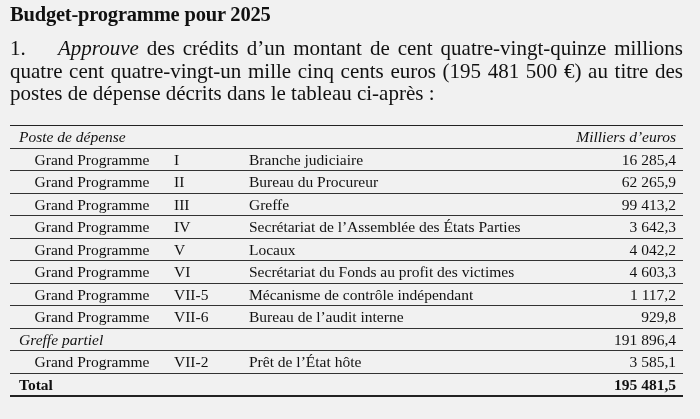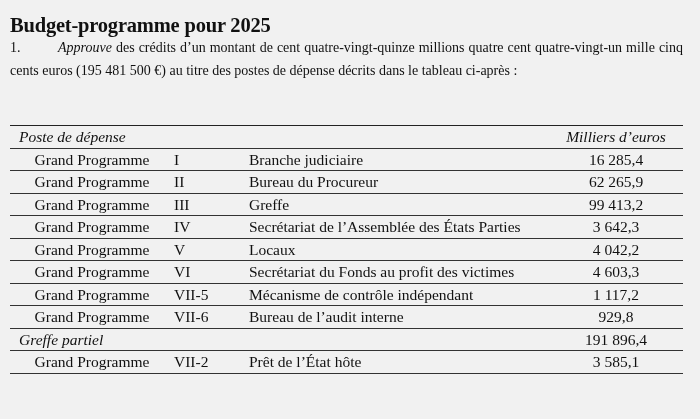--- a/index.html
+++ b/index.html
@@ -5,45 +5,45 @@
   html, body { margin: 0; padding: 0; }
   body {
     width: 700px; height: 419px;
     background: #f1f1f1;
     font-family: "Liberation Serif", "DejaVu Serif", serif;
     color: #111;
     overflow: hidden;
     position: relative;
   }
   .title {
-    position: absolute; left: 10px; top: 14px;
+    position: absolute; left: 10px; top: 3px;
     font-weight: bold; font-size: 20.5px; letter-spacing: -0.2px;
   }
   .para {
     position: absolute; left: 10px; top: 37px; width: 673px;
-    font-size: 14px; line-height: 22.5px;
+    font-size: 21px; line-height: 22.5px;
     text-align: justify;
   }
   .para .num { display: inline-block; width: 48px; }
   .para i { font-style: italic; }
   table {
     position: absolute; left: 10px; top: 125px; width: 673px;
     border-collapse: collapse;
     font-size: 15.5px;
     border-top: 1.5px solid #222;
   }
   td {
     padding: 0 0 0 9px; height: 21.5px; line-height: 21px;
     border-bottom: 1.5px solid #333;
     white-space: nowrap; vertical-align: middle;
   }
   td.c1 { width: 146px; text-align: center; }
   td.c2 { width: 66px; }
   td.c3 { }
-  td.amt { text-align: center; padding-right: 7px; width: 120px; }
+  td.amt { text-align: right; padding-right: 7px; width: 120px; }
   tr.hdr td { font-style: italic; margin-top: 16px; }
   tr.sub td.lab { font-style: italic; }
   tr.total td { font-weight: bold; border-bottom: 2px solid #222; }
 </style>
 </head>
 <body>
 
 <div class="title">Budget-programme pour 2025</div>
 
 <div class="para"><span class="num">1.</span><i>Approuve</i><span> des crédits d’un montant de cent quatre-vingt-quinze millions quatre cent quatre-vingt-un mille cinq cents euros (195 481 500 €) au titre des postes de dépense décrits dans le tableau ci-après :</span></div>
@@ -105,14 +105,18 @@
   <tr class="sub">
     <td colspan="3" class="lab">Greffe partiel</td>
     <td class="amt">191 896,4</td>
   </tr>
   <tr>
     <td class="c1">Grand Programme</td>
     <td class="c2">VII-2</td>
     <td class="c3">Prêt de l’État hôte</td>
     <td class="amt">3 585,1</td>
   </tr>
+  <tr class="total">
+    <td colspan="3">Total</td>
+    <td class="amt">195 481,5</td>
+  </tr>
 </tbody>
   </table>
 
 </body></html>

